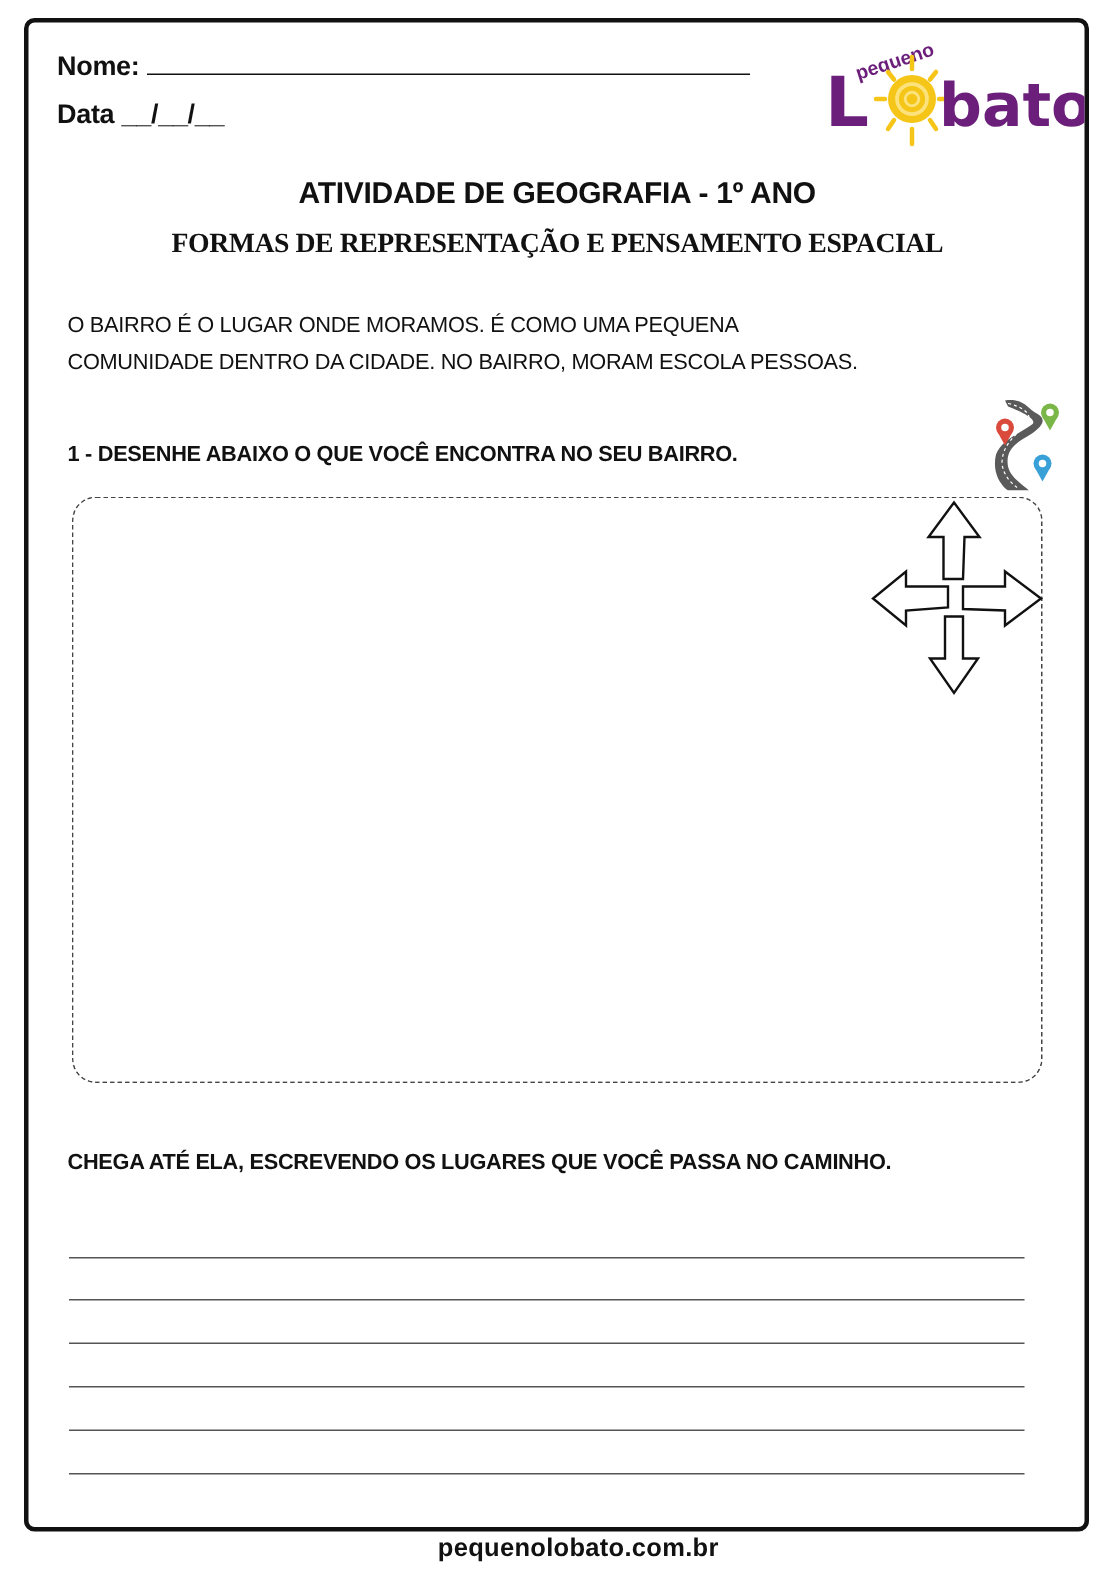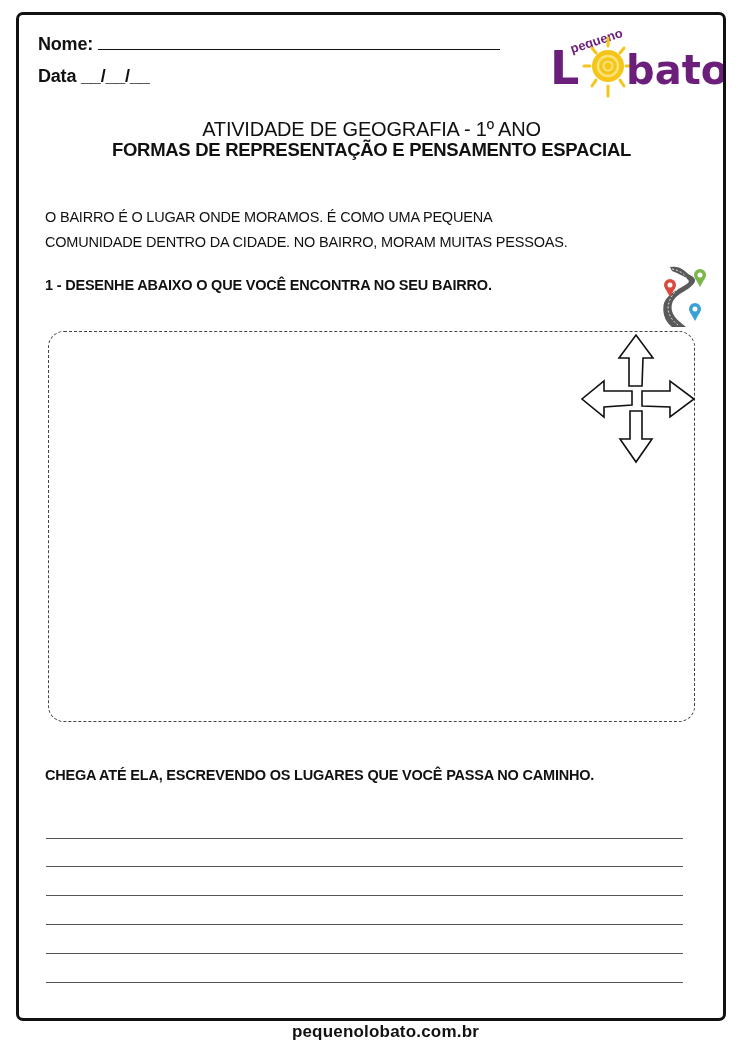--- a/index.html
+++ b/index.html
@@ -6,27 +6,27 @@
   body { width: 743px; height: 1050px; position: relative; overflow: hidden;
          font-family: "Liberation Sans", "DejaVu Sans", sans-serif; color: #111; }
   .frame { position: absolute; left: 16px; top: 12px; width: 704px; height: 1003px;
            border: 3px solid #111; border-radius: 7px; }
   .header-field { position: absolute; left: 38px; font-weight: bold; font-size: 18px; letter-spacing: -0.2px; }
   .nome { top: 33px; }
   .data { top: 66px; }
   .fill-line { display: inline-block; border-bottom: 1.5px solid #111; height: 16px; vertical-align: baseline; }
   .logo { position: absolute; left: 548px; top: 24px; width: 175px; height: 78px; }
   .title1 { position: absolute; left: 0; top: 118px; width: 743px; text-align: center;
-            font-weight: normal; font-size: 20px; letter-spacing: -0.2px; }
-  .title2 { position: absolute; left: 0; top: 139px; width: 743px; text-align: center;
-            font-weight: bold; font-size: 18.5px; letter-spacing: -0.3px; }
+            font-weight: bold; font-size: 20px; letter-spacing: -0.2px; }
+  .title2 { position: absolute; left: 0; top: 153px; width: 743px; text-align: center;
+            font-weight: bold; font-size: 18.5px; letter-spacing: -0.3px; font-family: Liberation Serif, serif; }
   .para { position: absolute; left: 45px; top: 205px; width: 650px; font-weight: normal;
           font-size: 14.5px; line-height: 25px; letter-spacing: -0.2px; }
   .para div { white-space: nowrap; }
-  .q1 { position: absolute; left: 45px; top: 277px; font-weight: bold; font-size: 14.5px; letter-spacing: -0.2px; white-space: nowrap; }
+  .q1 { position: absolute; left: 45px; top: 295px; font-weight: bold; font-size: 14.5px; letter-spacing: -0.2px; white-space: nowrap; }
   .road-icon { position: absolute; left: 660px; top: 265px; width: 50px; height: 62px; }
   .draw-box { position: absolute; left: 48px; top: 331px; width: 645px; height: 389px;
               border: 1.5px dashed #444; border-radius: 16px; }
   .compass { position: absolute; left: 580px; top: 333px; width: 116px; height: 132px; }
   .q2 { position: absolute; left: 45px; top: 763px; width: 660px; font-weight: bold;
         font-size: 14.5px; line-height: 25px; letter-spacing: -0.2px; }
   .q2 div { white-space: nowrap; }
   .answer-line { position: absolute; left: 46px; width: 637px; height: 0; border-top: 1.5px solid #555; }
   .footer { position: absolute; left: 0; top: 1022px; width: 743px; text-align: center;
             font-weight: bold; font-size: 17px; letter-spacing: 0.2px; padding-left: 14px; }
@@ -66,21 +66,21 @@
     </g>
     <text x="78" y="60" font-family="DejaVu Sans, sans-serif" font-weight="bold" font-size="40" fill="#6b1f7a">bato</text>
   </svg>
 </div>
 
 <div class="title1">ATIVIDADE DE GEOGRAFIA - 1º ANO</div>
 <div class="title2">FORMAS DE REPRESENTAÇÃO E PENSAMENTO ESPACIAL</div>
 
 <div class="para">
   <div>O BAIRRO É O LUGAR ONDE MORAMOS. É COMO UMA PEQUENA</div>
-  <div>COMUNIDADE DENTRO DA CIDADE. NO BAIRRO, MORAM MUITAS PESSOAS.</div>
+  <div>COMUNIDADE DENTRO DA CIDADE. NO BAIRRO, MORAM ESCOLA PESSOAS.</div>
 </div>
 
 <div class="q1">1 - DESENHE ABAIXO O QUE VOCÊ ENCONTRA NO SEU BAIRRO.</div>
 
 <div class="road-icon">
   <svg width="50" height="62" viewBox="0 0 50 62">
     <path d="M10 2 C22 0, 26 8, 30 10 C38 14, 36 18, 28 24 C18 30, 10 34, 12 46 C14 54, 22 58, 26 62 L12 62 C4 56, 2 46, 4 38 C8 28, 20 24, 28 18 C32 15, 22 10, 12 6 Z" fill="#5a5a5a"></path>
     <path d="M12 4 C22 6, 30 12, 24 18 C16 26, 8 32, 8 44 C9 52, 14 57, 18 60" fill="none" stroke="#fff" stroke-width="0.8" stroke-dasharray="2 2"></path>
     <g>
       <path d="M10 20 a6 6 0 1 1 0.1 0 Z" fill="none"></path>

